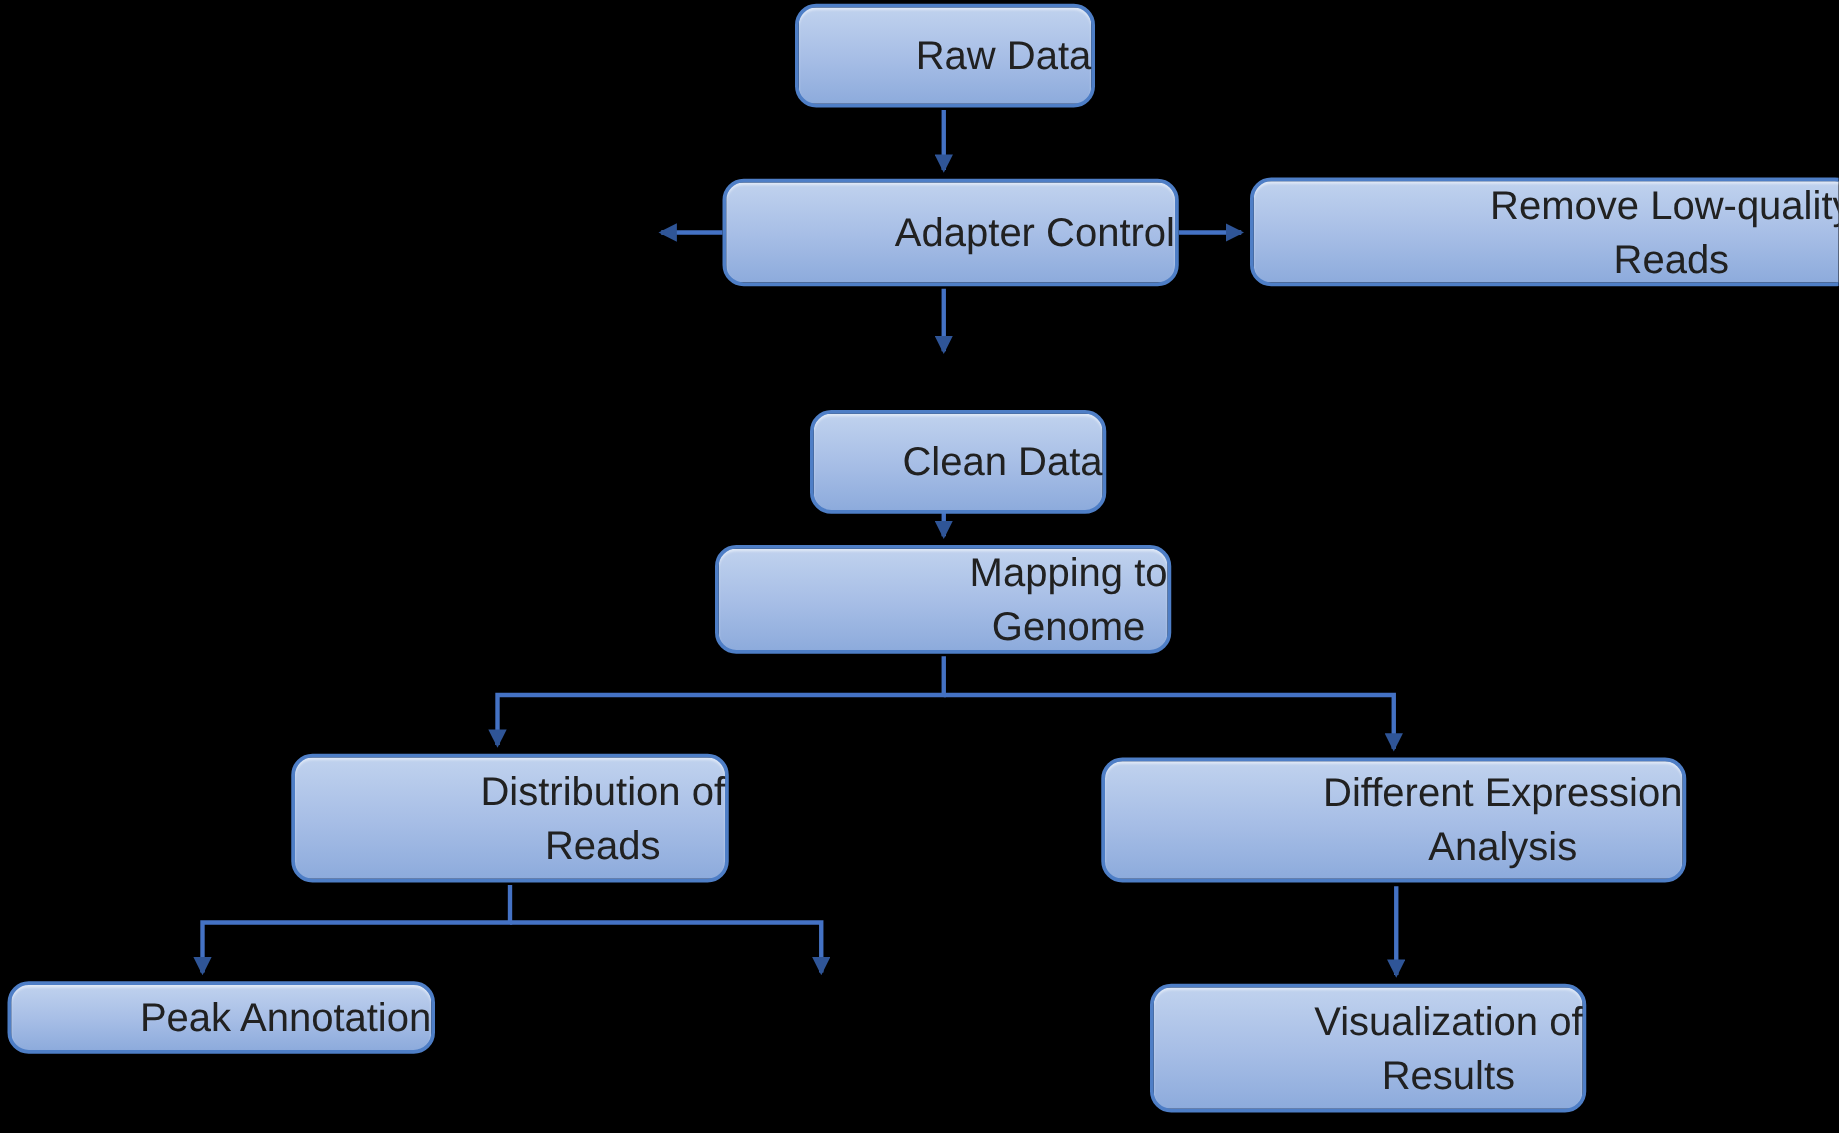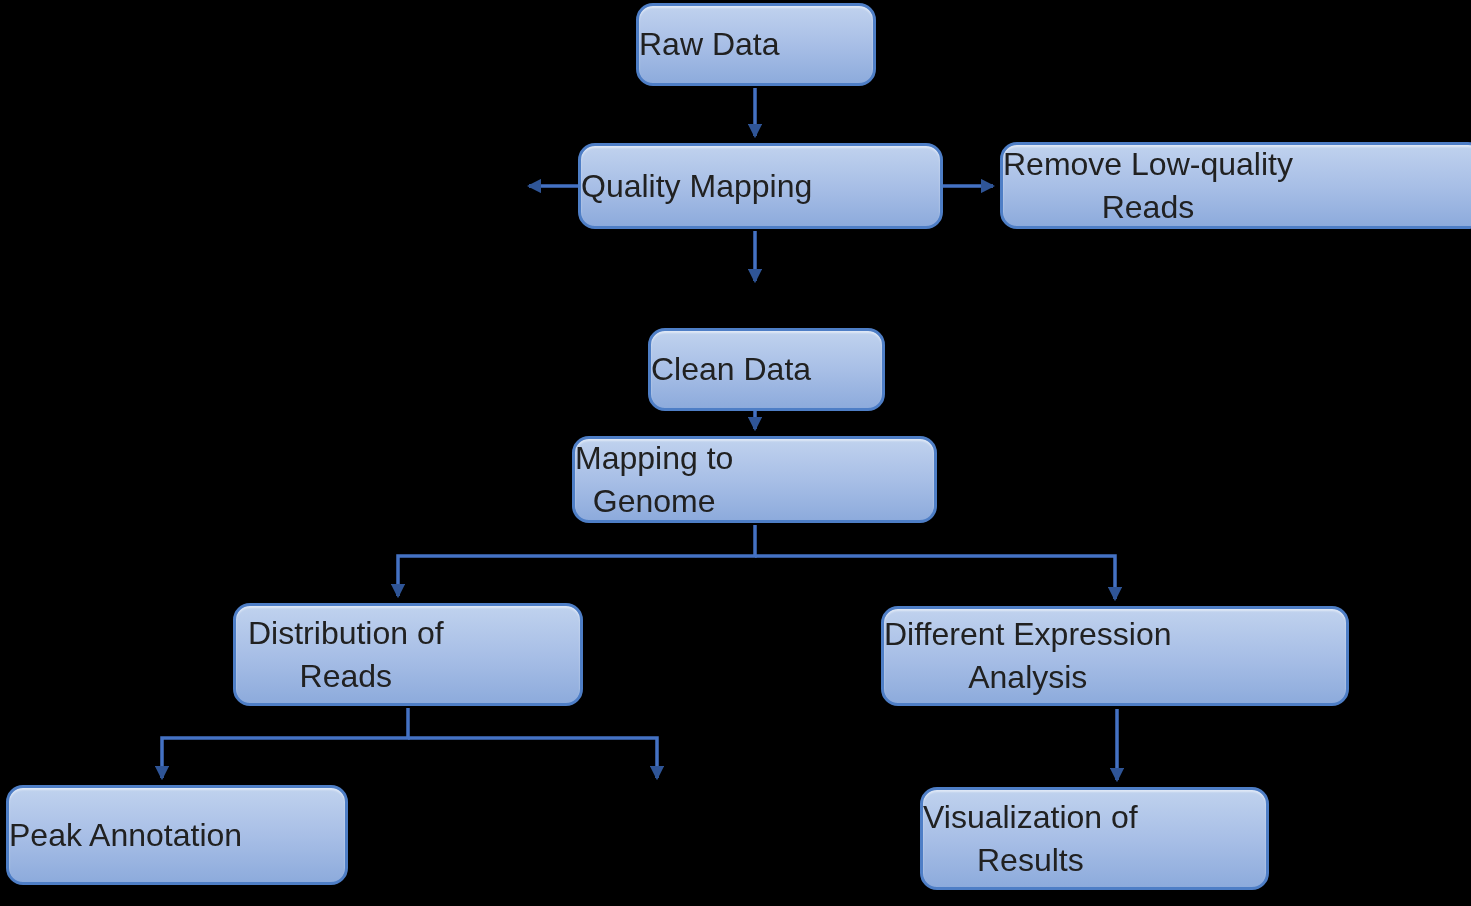--- a/index.html
+++ b/index.html
@@ -18,21 +18,21 @@
     width:1471px;height:906px;
     background:var(--background);
     font-family:"Liberation Sans", sans-serif;
     overflow:hidden;
   }
   svg.edges{position:absolute;left:0;top:0;width:1471px;height:906px;}
   .edge{stroke:var(--arrow);stroke-width:3.5;fill:none;stroke-linejoin:miter;}
   .node{
     position:absolute;
     box-sizing:border-box;
-    display:flex;align-items:center;justify-content:flex-start;
+    display:flex;align-items:center;justify-content:flex-end;
     text-align:center;
     white-space:pre-line;
     border:3px solid var(--box-border);
     border-radius:17px;
     background:linear-gradient(to bottom,
       var(--box-fill-top) 0%,
       var(--box-fill-mid) 52%,
       var(--box-fill-bottom) 100%);
     box-shadow:inset 0 2px 2px rgba(255,255,255,0.5);
     color:var(--text);
@@ -61,21 +61,21 @@
     <path class="edge" d="M408 708 L408 738 L162 738 L162 778" marker-end="url(#ah)"></path>
     <path class="edge" d="M408 738 L657 738 L657 778" marker-end="url(#ah)"></path>
     <path class="edge" d="M1117 709 L1117 780" marker-end="url(#ah)"></path>
   </svg>
 
   <div class="node" style="left:636px;top:3px;width:240px;height:83px;">
     <span>Raw Data</span>
   </div>
 
   <div class="node" style="left:578px;top:143px;width:365px;height:86px;">
-    <span>Quality Mapping</span>
+    <span>Adapter Control</span>
   </div>
 
 
   <div class="node" style="left:1000px;top:142px;width:485px;height:87px;">
     <span>Remove Low-quality
 Reads</span>
   </div>
 
   <div class="node" style="left:648px;top:288px;width:237px;height:83px;margin-top:40px;">
     <span>Clean Data</span>
@@ -89,21 +89,21 @@
   <div class="node" style="left:233px;top:603px;width:350px;height:103px;padding-left:12px;">
     <span>Distribution of
 Reads</span>
   </div>
 
   <div class="node" style="left:881px;top:606px;width:468px;height:100px;">
     <span>Different Expression
 Analysis</span>
   </div>
 
-  <div class="node" style="left:6px;top:785px;width:342px;height:100px;">
+  <div class="node" style="left:6px;top:785px;width:342px;height:58px;">
     <span>Peak Annotation</span>
   </div>
 
 
   <div class="node" style="left:920px;top:787px;width:349px;height:103px;">
     <span>Visualization of
 Results</span>
   </div>
 
 </div>

